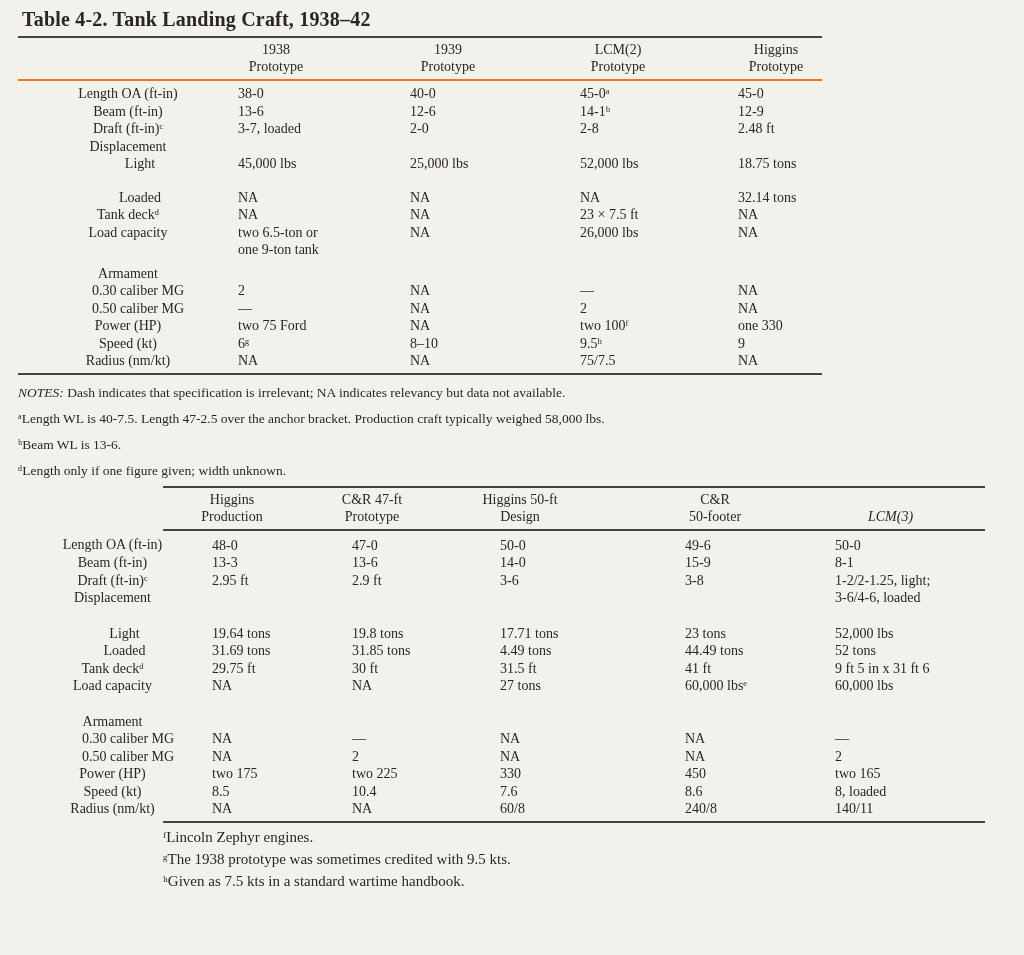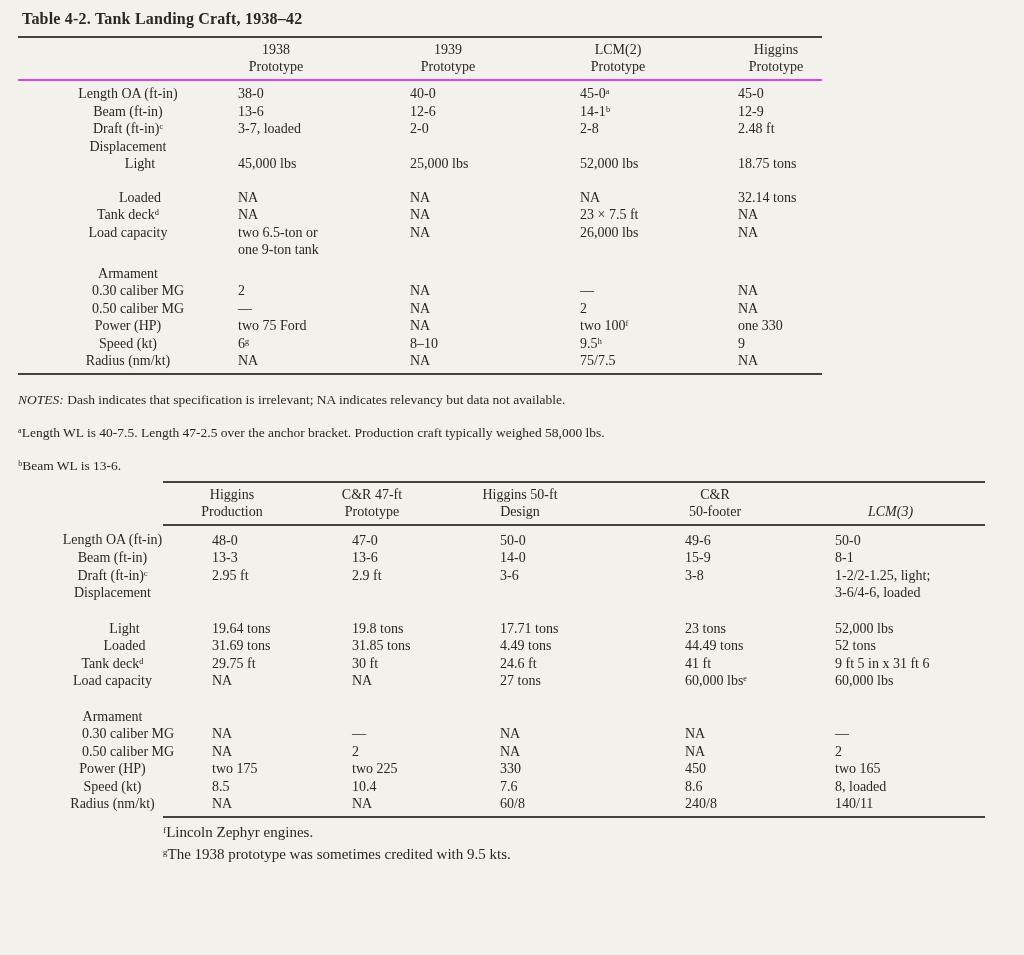--- a/index.html
+++ b/index.html
@@ -5,51 +5,51 @@
   html,body{margin:0;padding:0;}
   body{
     width:1024px;height:955px;
     background:#f3f1ec;
     color:#2a2720;
     font-family:"Liberation Serif","DejaVu Serif","DejaVu Sans",serif;
     overflow:hidden;
   }
   .title{
     margin:9px 0 0 22px;
-    font-size:16px;line-height:20px;
+    font-size:20px;line-height:20px;
     font-weight:bold;letter-spacing:.2px;
   }
   table{border-collapse:collapse;table-layout:fixed;font-size:14px;}
   #t1{margin:7px 0 0 18px;width:804px;}
   #t2{margin:0 0 0 62px;width:923px;}
   th{
     font-weight:normal;text-align:left;vertical-align:top;
     padding:3px 0 4px;line-height:17px;
   }
-  #t1 th{border-top:2px solid #47433b;border-bottom:2px solid #d946ef;}
+  #t1 th{border-top:2px solid #47433b;border-bottom:2px solid #f97316;}
   #t2 th.d{border-top:2px solid #47433b;border-bottom:2px solid #47433b;}
   .hdr{display:inline-block;text-align:center;white-space:pre-line;}
   .s38{transform:translateX(calc(-50% + 38px));}
   .s20{transform:translateX(calc(-50% + 20px));}
   .s30{transform:translateX(calc(-50% + 30px));}
   #t2 th.lcm{vertical-align:bottom;padding-left:33px;font-style:italic;}
   #t2 th.lcm .hdr{transform:none;}
   td{vertical-align:top;line-height:17.5px;padding:0;white-space:pre-line;}
   td.lbl{white-space:nowrap;text-align:center;}
   .ind1{padding-left:20px;}
   .ind2{padding-left:24px;}
   #t2 .c1{padding-left:49px;}
   #t1 tbody tr:first-child td{padding-top:4px;}
   #t2 tbody tr:first-child td{padding-top:6px;}
   #t1 tbody tr:last-child td{border-bottom:2px solid #47433b;padding-bottom:3px;}
   #t2 tbody tr:last-child td.val{border-bottom:2px solid #47433b;padding-bottom:3px;}
   tr.sp td{padding:0;}
   .ovf{height:17.5px;overflow:visible;}
   .notes{margin:9px 0 0 18px;width:992px;font-size:13.5px;}
-  .note{line-height:17px;margin:16px 0 7px 0;}
+  .note{line-height:17px;margin:9px 0 7px 0;}
   .note .nlabel{font-style:italic;}
   .notes2{margin:6px 0 0 163px;font-size:15px;width:700px;}
   .notes2 .note{margin:0 0 5px 0;}
 </style>
 </head>
 <body>
 
 <div class="title">Table 4-2. Tank Landing Craft, 1938–42</div>
 
 <table id="t1">
@@ -179,20 +179,21 @@
         <td class="val c3">75/7.5</td>
         <td class="val c4">NA</td>
       </tr>
     </tbody>
 </table>
 
 <div class="notes">
   <div class="note"><span class="nlabel">NOTES:</span> <span>Dash indicates that specification is irrelevant; NA indicates relevancy but data not available.</span></div>
   <div class="note">ᵃLength WL is 40-7.5. Length 47-2.5 over the anchor bracket. Production craft typically weighed 58,000 lbs.</div>
   <div class="note">ᵇBeam WL is 13-6.</div>
+  <div class="note">ᵈLength only if one figure given; width unknown.</div>
 </div>
 
 <table id="t2">
   <colgroup>
     <col style="width:101px">
       <col style="width:189px">
       <col style="width:148px">
       <col style="width:185px">
       <col style="width:150px">
       <col style="width:150px">
@@ -261,21 +262,21 @@
         <td class="val c1">31.69 tons</td>
         <td class="val c2">31.85 tons</td>
         <td class="val c3">4.49 tons</td>
         <td class="val c4">44.49 tons</td>
         <td class="val c5">52 tons</td>
       </tr>
       <tr>
         <td class="lbl">Tank deckᵈ</td>
         <td class="val c1">29.75 ft</td>
         <td class="val c2">30 ft</td>
-        <td class="val c3">24.6 ft</td>
+        <td class="val c3">31.5 ft</td>
         <td class="val c4">41 ft</td>
         <td class="val c5">9 ft 5 in x 31 ft 6</td>
       </tr>
       <tr>
         <td class="lbl">Load capacity</td>
         <td class="val c1">NA</td>
         <td class="val c2">NA</td>
         <td class="val c3">27 tons</td>
         <td class="val c4">60,000 lbsᵉ</td>
         <td class="val c5">60,000 lbs</td>
@@ -330,13 +331,14 @@
         <td class="val c3">60/8</td>
         <td class="val c4">240/8</td>
         <td class="val c5">140/11</td>
       </tr>
     </tbody>
 </table>
 
 <div class="notes2">
   <div class="note">ᶠLincoln Zephyr engines.</div>
   <div class="note">ᵍThe 1938 prototype was sometimes credited with 9.5 kts.</div>
+  <div class="note">ʰGiven as 7.5 kts in a standard wartime handbook.</div>
 </div>
 
 </body></html>

